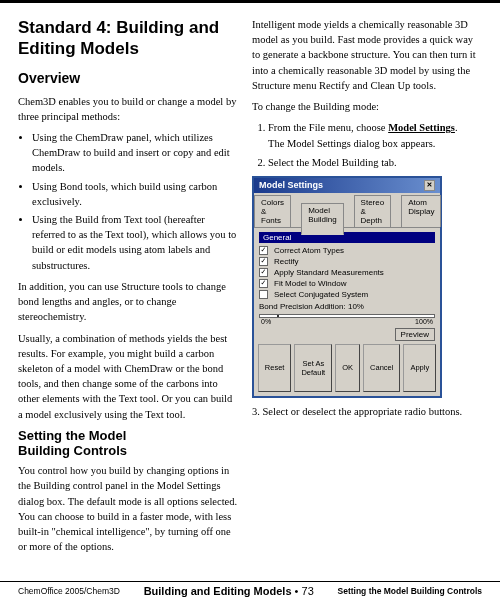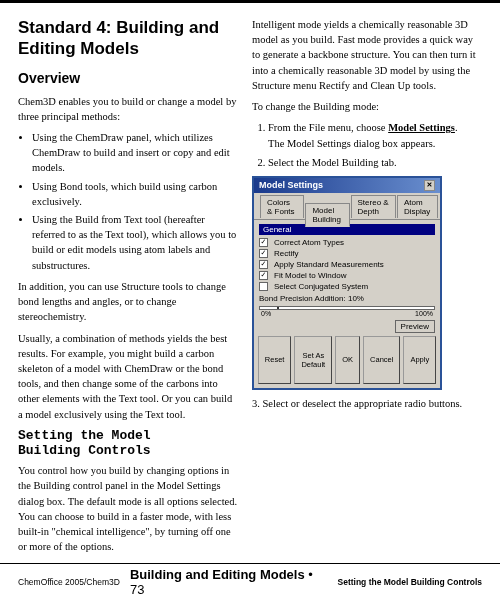--- a/index.html
+++ b/index.html
@@ -55,21 +55,21 @@
 
     h2 {
       font-family: Arial, Helvetica, sans-serif;
       font-size: 14px;
       font-weight: 900;
       margin-bottom: 8px;
       color: #000;
     }
 
     h3 {
-      font-family: Liberation Mono, monospace;
+      font-family: Liberation Sans, sans-serif;
       font-size: 13px;
       font-weight: 900;
       margin-bottom: 4px;
       color: #000;
       line-height: 1.2;
     }
 
     p {
       font-size: 10.5px;
       line-height: 1.45;
@@ -138,23 +138,22 @@
       justify-content: center;
       font-size: 7px;
       color: #000;
       cursor: pointer;
     }
 
     .dialog-tabs {
       display: flex;
       background: #d4d0c8;
       border-bottom: 1px solid #888;
-      padding: 2px 2px 0 6px;
-      gap: 1px;
-      align-items: center;
+      padding: 2px 2px 0 0;
+      gap: 10px;
     }
 
     .dialog-tab {
       padding: 2px 6px;
       font-size: 8px;
       background: #d4d0c8;
       border: 1px solid #888;
       border-bottom: none;
       cursor: pointer;
     }
@@ -262,21 +261,22 @@
     }
 
     .footer-left {
       font-family: Arial, sans-serif;
       font-size: 8.5px;
       color: #000;
     }
 
     .footer-center {
       font-family: Arial, sans-serif;
-      font-size: 13px;
+      font-size: 11px;
+      text-align: center;
       flex: 1;
       padding: 0 10px;
     }
 
     .footer-center .footer-line1 {
       font-weight: bold;
     }
 
     .footer-right {
       font-family: Arial, sans-serif;

